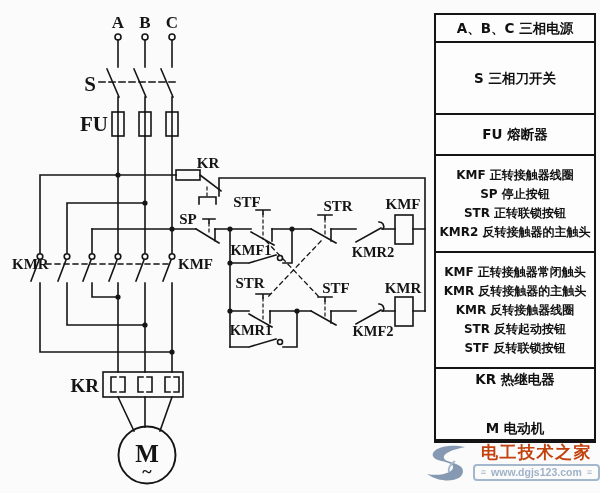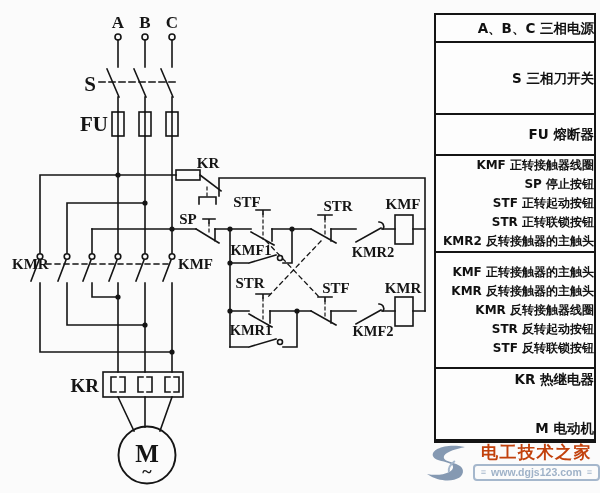--- a/index.html
+++ b/index.html
@@ -7,21 +7,21 @@
          font-family:"Liberation Sans","DejaVu Sans",sans-serif;}
   #circuit{position:absolute;left:0;top:0;}
   svg text{fill:#151515;font-weight:bold;font-family:"Liberation Serif","DejaVu Serif",serif;}
 
   
   #legend{position:absolute;left:434px;top:13px;width:162px;height:430px;
           box-sizing:border-box;background:#fdfdfd;
           border:2px solid #141414;border-bottom-width:4px;
           display:flex;flex-direction:column;}
   .lg-row{box-sizing:border-box;border-bottom:2px solid #141414;
-          display:flex;flex-direction:column;align-items:flex-end;justify-content:center;
+          display:flex;flex-direction:column;align-items:center;justify-content:center;
           font-family:"DejaVu Sans","Liberation Sans",sans-serif;
           font-weight:bold;color:#111;}
   .lg-row:last-child{border-bottom:none;flex:1;gap:28px;}
   .lg-line{white-space:nowrap;line-height:19px;font-size:12px;}
   .lg-big .lg-line{font-size:13.5px;line-height:21px;}
 
   
   #watermark{position:absolute;left:421px;top:441px;width:179px;height:52px;
              display:flex;align-items:flex-start;}
   #wm-text{display:flex;flex-direction:column;align-items:center;margin-left:2px;}
@@ -197,26 +197,25 @@
     </div>
     <div class="lg-row lg-big" style="height:74px">
       <div class="lg-line">S 三相刀开关</div>
     </div>
     <div class="lg-row lg-big" style="height:42px">
       <div class="lg-line">FU 熔断器</div>
     </div>
     <div class="lg-row" style="height:100px">
       <div class="lg-line">KMF 正转接触器线圈</div>
       <div class="lg-line">SP 停止按钮</div>
-      <div class="lg-line">STF 正转起动按钮</div>
       <div class="lg-line">STR 正转联锁按钮</div>
       <div class="lg-line">KMR2 反转接触器的主触头</div>
     </div>
     <div class="lg-row" style="height:119px">
-      <div class="lg-line">KMF 正转接触器的主触头</div>
+      <div class="lg-line">KMF 正转接触器常闭触头</div>
       <div class="lg-line">KMR 反转接触器的主触头</div>
       <div class="lg-line">KMR 反转接触器线圈</div>
       <div class="lg-line">STR 反转起动按钮</div>
       <div class="lg-line">STF 反转联锁按钮</div>
     </div>
     <div class="lg-row lg-big">
       <div class="lg-line">KR 热继电器</div>
       <div class="lg-line">M 电动机</div>
     </div>
   </div>

